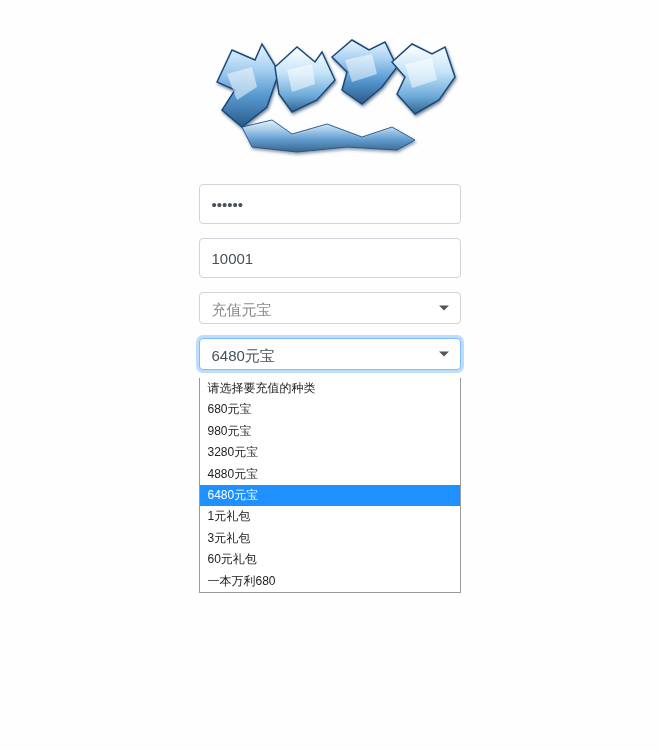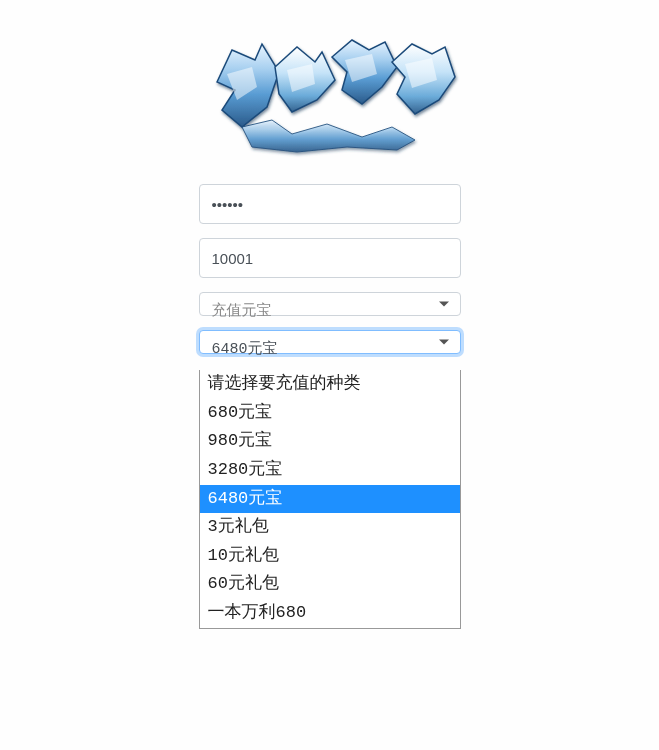--- a/index.html
+++ b/index.html
@@ -45,21 +45,21 @@
       background: #fff;
       border: 1px solid #ced4da;
       border-radius: 4px;
       outline: none;
     }
     .form-control::placeholder {
       color: #a3a3a3;
     }
     .select-control {
       width: 100%;
-      height: 24px;
+      height: 32px;
       padding: 8px 28px 8px 12px;
       font-size: 15px;
       color: #888;
       background: #fff;
       border: 1px solid #ced4da;
       border-radius: 4px;
       appearance: none;
       -webkit-appearance: none;
       cursor: pointer;
       position: relative;
@@ -93,21 +93,21 @@
       width: 262px;
       background: #fff;
       border: 1px solid #999;
       border-top: none;
       z-index: 10;
       max-height: 400px;
       overflow: visible;
     }
     .dropdown-option {
       padding: 2px 8px;
-      font-size: 17px;
+      font-size: 12px;
       color: #222;
       cursor: pointer;
       line-height: 1.45;
     }
     .dropdown-option.selected {
       background: #1e90ff;
       color: #fff;
     }
   </style>
 </head>
@@ -153,28 +153,29 @@
   </div>
 
   <div class="form-group">
     <input type="text" class="form-control" value="10001" style="">
   </div>
 
   <div class="form-group select-wrapper">
     <div class="select-control">充值元宝</div>
   </div>
 
-  <div class="form-group select-wrapper" style="position:relative;font-family:Liberation Mono, monospace;">
+  <div class="form-group select-wrapper" style="position:relative;">
     <div class="select-control select-focused">6480元宝</div>
     <div class="dropdown-list" id="dropdown-list">
         <div class="dropdown-option">请选择要充值的种类</div>
         <div class="dropdown-option">680元宝</div>
         <div class="dropdown-option">980元宝</div>
         <div class="dropdown-option">3280元宝</div>
+        <div class="dropdown-option">4880元宝</div>
         <div class="dropdown-option selected">6480元宝</div>
+        <div class="dropdown-option">1元礼包</div>
         <div class="dropdown-option">3元礼包</div>
-        <div class="dropdown-option">10元礼包</div>
         <div class="dropdown-option">60元礼包</div>
         <div class="dropdown-option">一本万利680</div>
       </div>
   </div>
 
 </div>
 
 </body></html>

